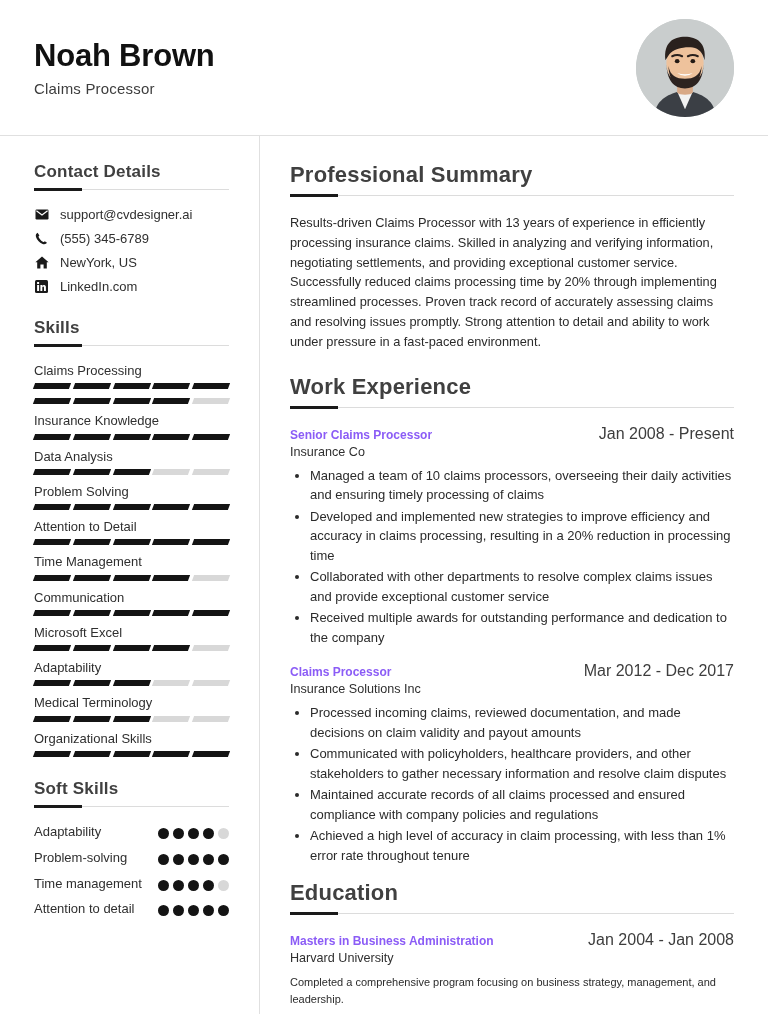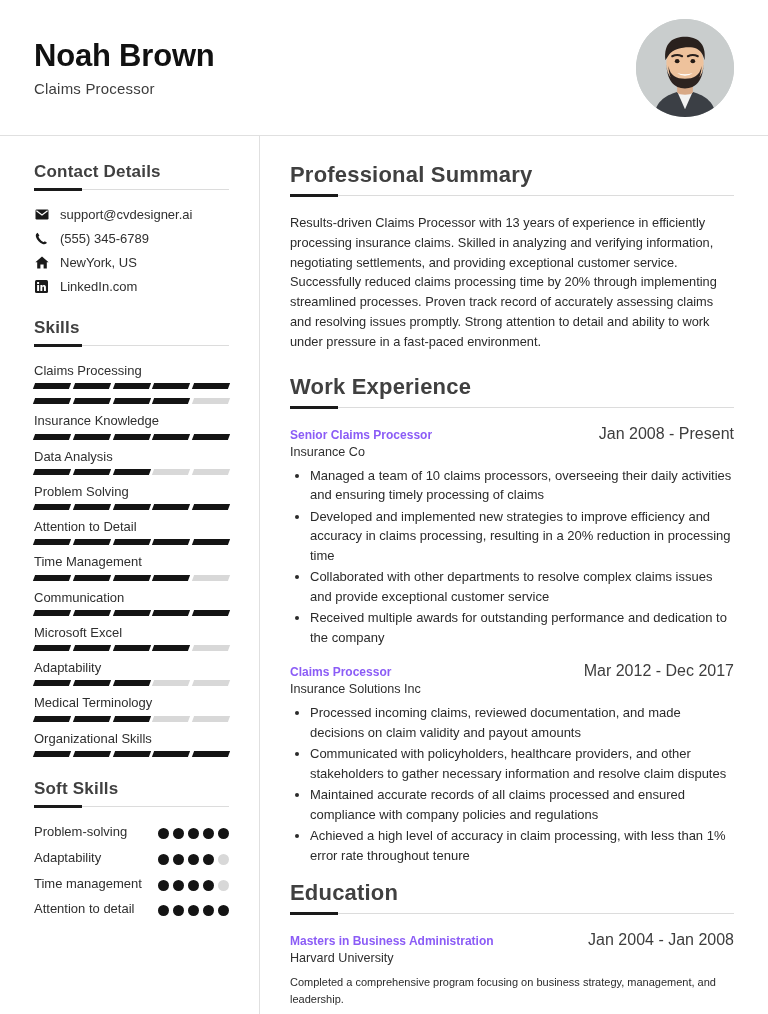--- a/index.html
+++ b/index.html
@@ -399,37 +399,37 @@
               </div>
             </div>
           </div>
       </div>
 
       <div class="sec" style="margin-top:22px;">
         <div class="sec-title">Soft Skills</div>
         <div class="sec-rule"></div>
         <div id="soft-skills-list">
             <div class="soft-row">
+              <div class="soft-name">Adaptability</div>
+              <div class="dots">
+                <span class="dot on"></span>
+                <span class="dot on"></span>
+                <span class="dot on"></span>
+                <span class="dot on"></span>
+                <span class="dot"></span>
+              </div>
+            </div>
+            <div class="soft-row">
               <div class="soft-name">Problem-solving</div>
               <div class="dots">
                 <span class="dot on"></span>
                 <span class="dot on"></span>
                 <span class="dot on"></span>
                 <span class="dot on"></span>
                 <span class="dot on"></span>
-              </div>
-            </div>
-            <div class="soft-row">
-              <div class="soft-name">Adaptability</div>
-              <div class="dots">
-                <span class="dot on"></span>
-                <span class="dot on"></span>
-                <span class="dot on"></span>
-                <span class="dot on"></span>
-                <span class="dot"></span>
               </div>
             </div>
             <div class="soft-row">
               <div class="soft-name">Time management</div>
               <div class="dots">
                 <span class="dot on"></span>
                 <span class="dot on"></span>
                 <span class="dot on"></span>
                 <span class="dot on"></span>
                 <span class="dot"></span>

